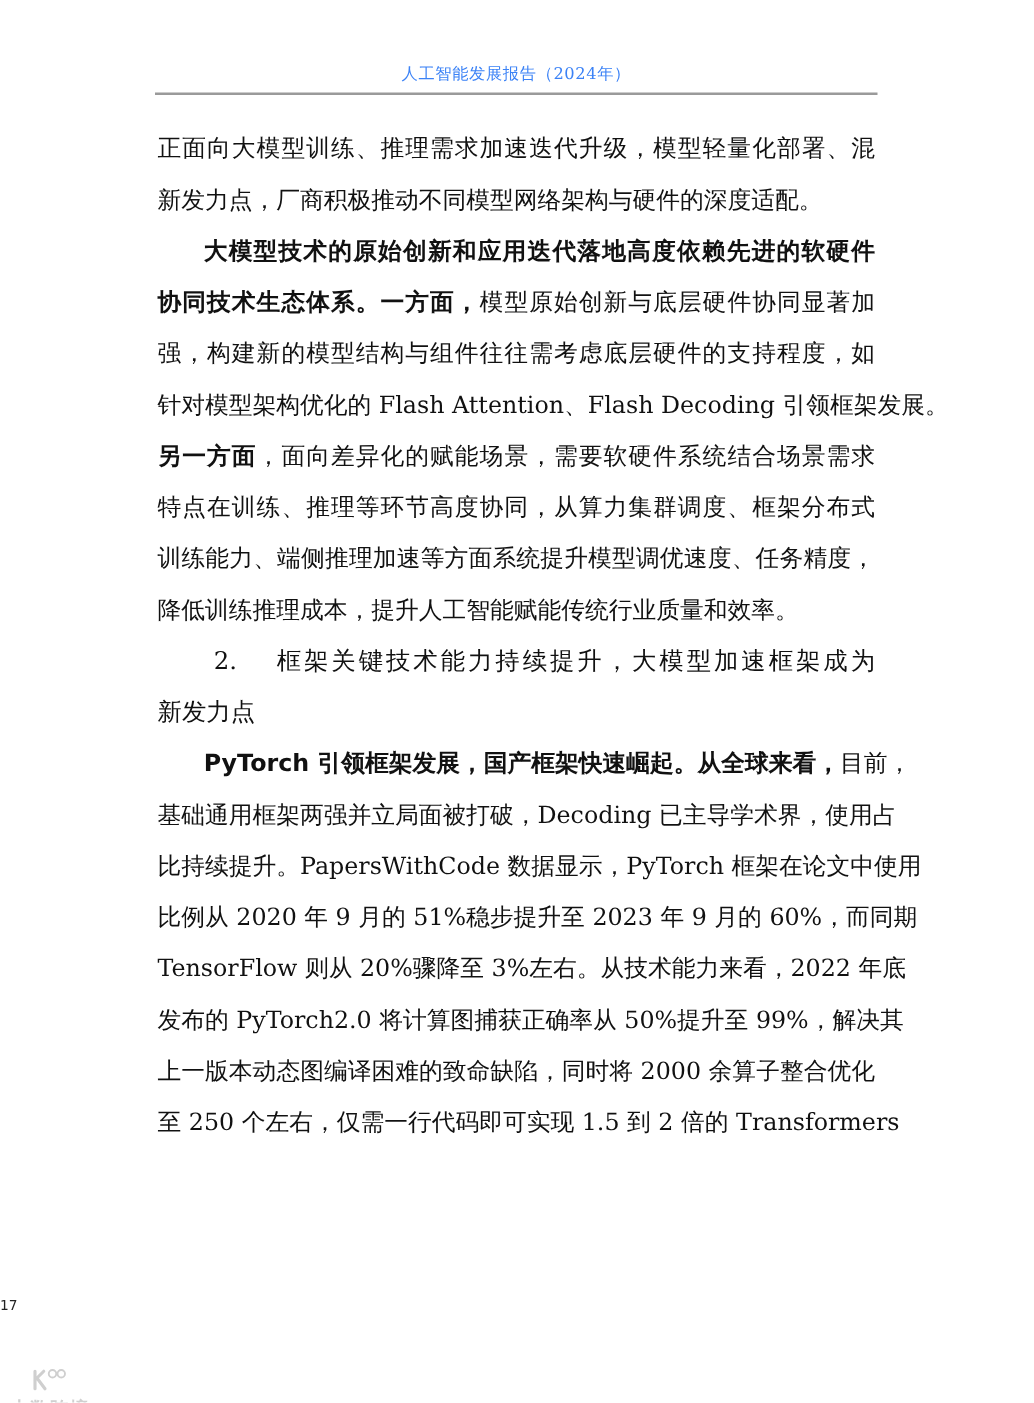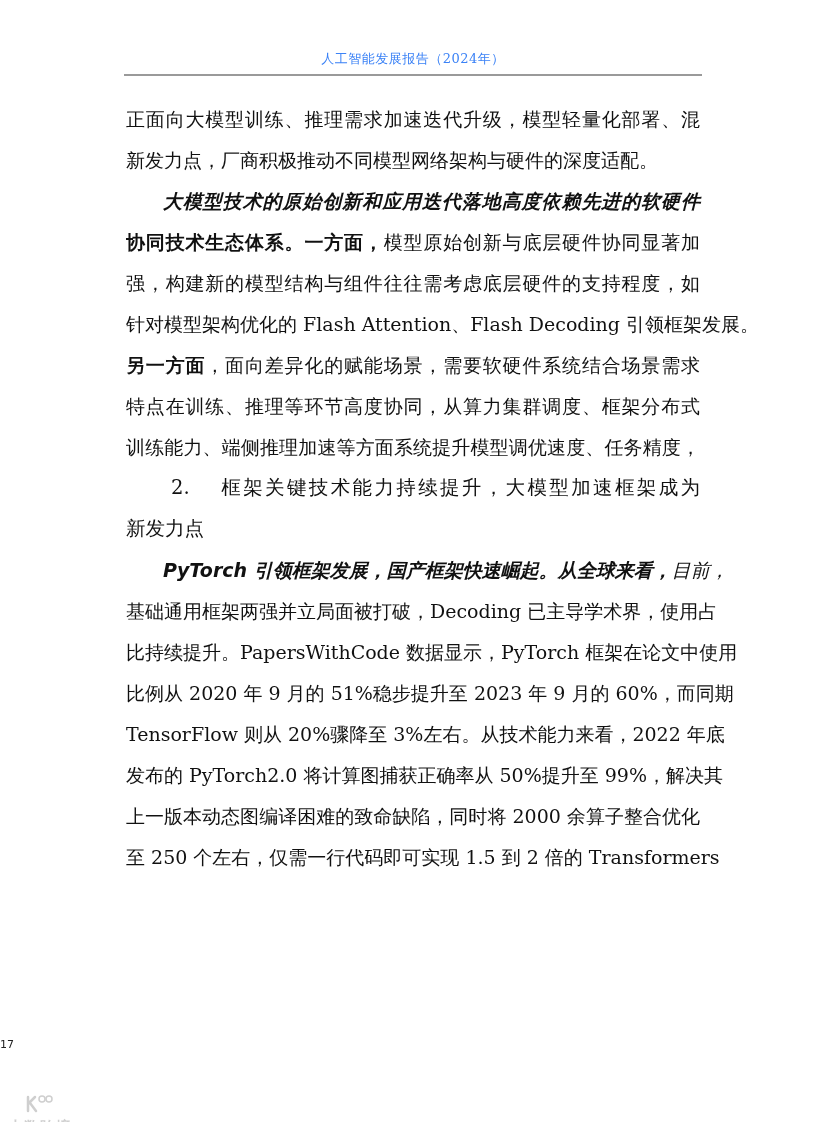--- a/index.html
+++ b/index.html
@@ -46,21 +46,20 @@
       white-space: nowrap;
       text-align: justify;
       text-align-last: justify;
       overflow: visible;
     }
     .line.last {
       text-align-last: left;
     }
     .indent {
       padding-left: 37px;
-      font-style: italic;
     }
     .b {
       font-weight: bold;
       font-family: "DejaVu Sans", "Liberation Sans", sans-serif;
     }
     .heading {
       font-size: 19.5px;
     }
     .heading .num {
       display: inline-block;
@@ -112,20 +111,21 @@
   <div class="line">
     <span class="b">协同技术生态体系。一方面，</span><span>模型原始创新与底层硬件协同显著加</span>
   </div>
   <div class="line">强，构建新的模型结构与组件往往需考虑底层硬件的支持程度，如</div>
   <div class="line">针对模型架构优化的 Flash Attention、Flash Decoding 引领框架发展。</div>
   <div class="line">
     <span class="b">另一方面</span><span>，面向差异化的赋能场景，需要软硬件系统结合场景需求</span>
   </div>
   <div class="line">特点在训练、推理等环节高度协同，从算力集群调度、框架分布式</div>
   <div class="line">训练能力、端侧推理加速等方面系统提升模型调优速度、任务精度，</div>
+  <div class="line last">降低训练推理成本，提升人工智能赋能传统行业质量和效率。</div>
 
   <div class="line heading">
     <span class="num">2.</span><span>框架关键技术能力持续提升，大模型加速框架成为</span>
   </div>
   <div class="line heading last">新发力点</div>
 
   <div class="line indent">
     <span class="b">PyTorch 引领框架发展，国产框架快速崛起。从全球来看，</span><span>目前，</span>
   </div>
   <div class="line">基础通用框架两强并立局面被打破，Decoding 已主导学术界，使用占</div>

